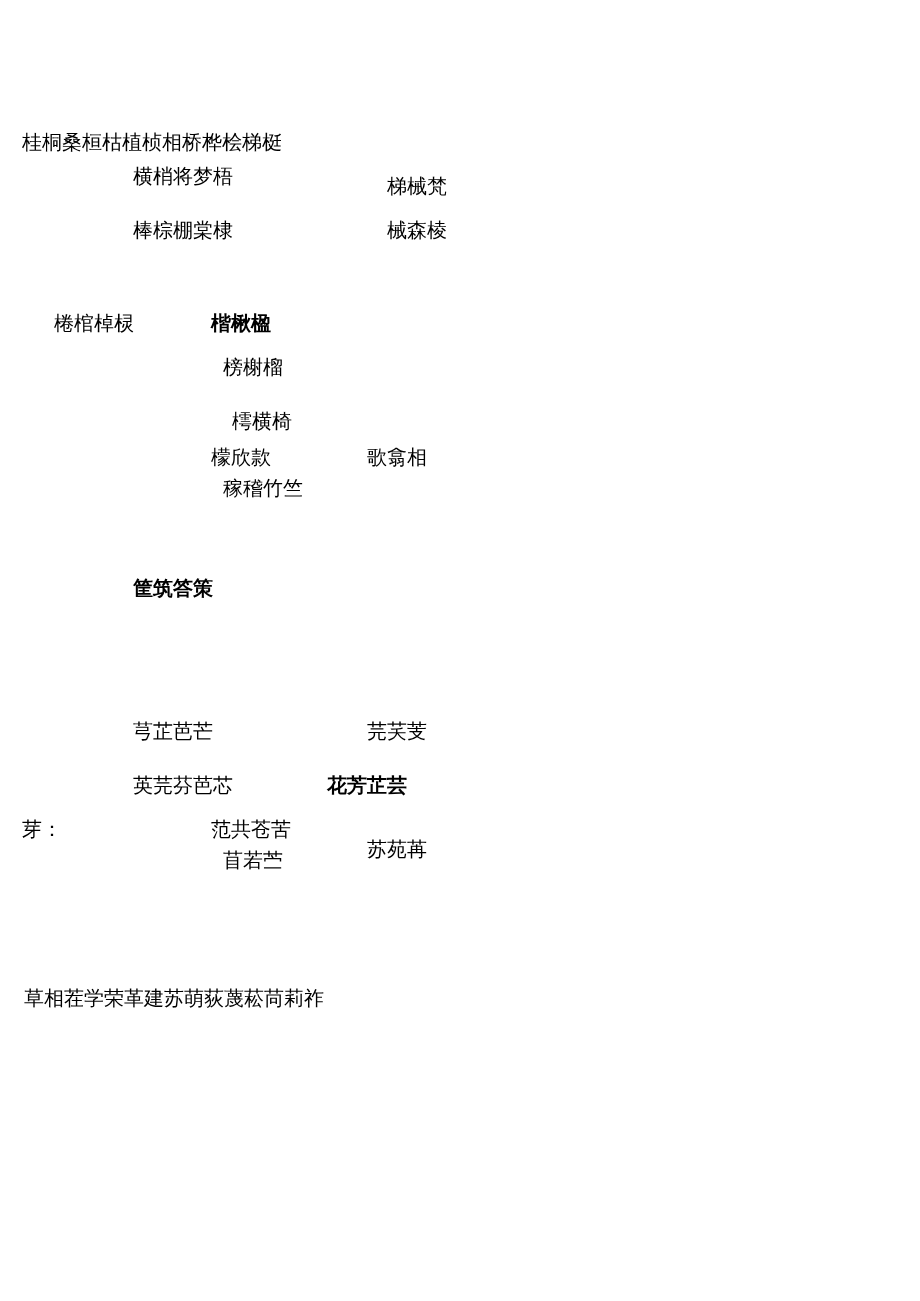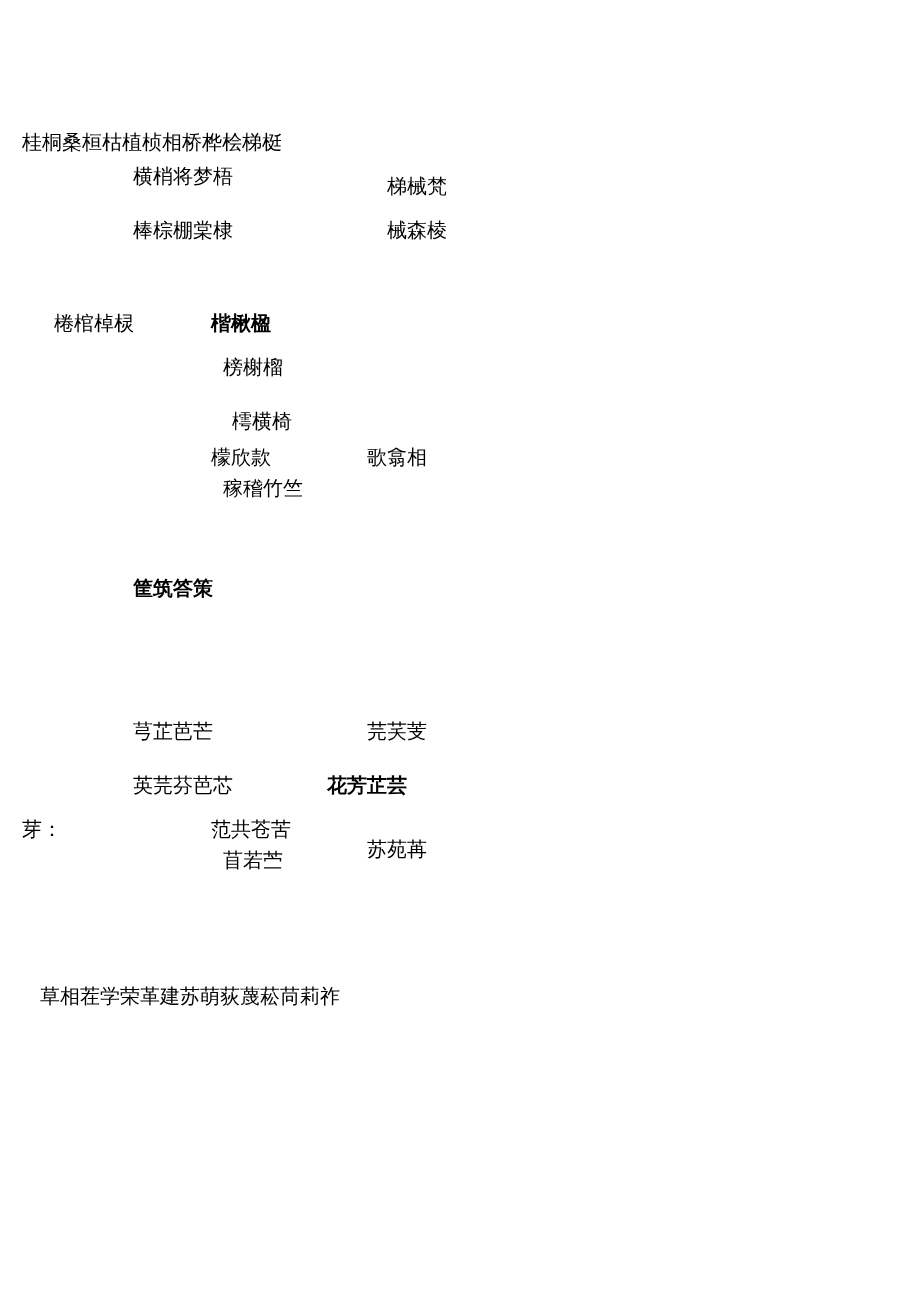--- a/index.html
+++ b/index.html
@@ -48,13 +48,13 @@
 
 <div class="abs" style="left:133px; top:773px;font-family:Liberation Serif, serif;">英芫芬芭芯</div>
 <div class="abs" style="left:327px; top:773px;font-weight:bold;">花芳芷芸</div>
 
 <div class="abs" style="left:22px; top:817px;">芽：</div>
 <div class="abs" style="left:211px; top:817px;">范共苍苦</div>
 <div class="abs" style="left:367px; top:817px;margin-top:20px;">苏苑苒</div>
 
 <div class="abs" style="left:223px; top:848px;font-family:Liberation Serif, serif;">苜若苎</div>
 
-<div class="abs" style="left:40px; top:986px;font-family:Liberation Mono, monospace;">草相茬学荣革建苏萌荻蔑菘苘莉祚</div>
+<div class="abs" style="left:24px; top:986px;">草相茬学荣革建苏萌荻蔑菘苘莉祚</div>
 
 </body></html>

